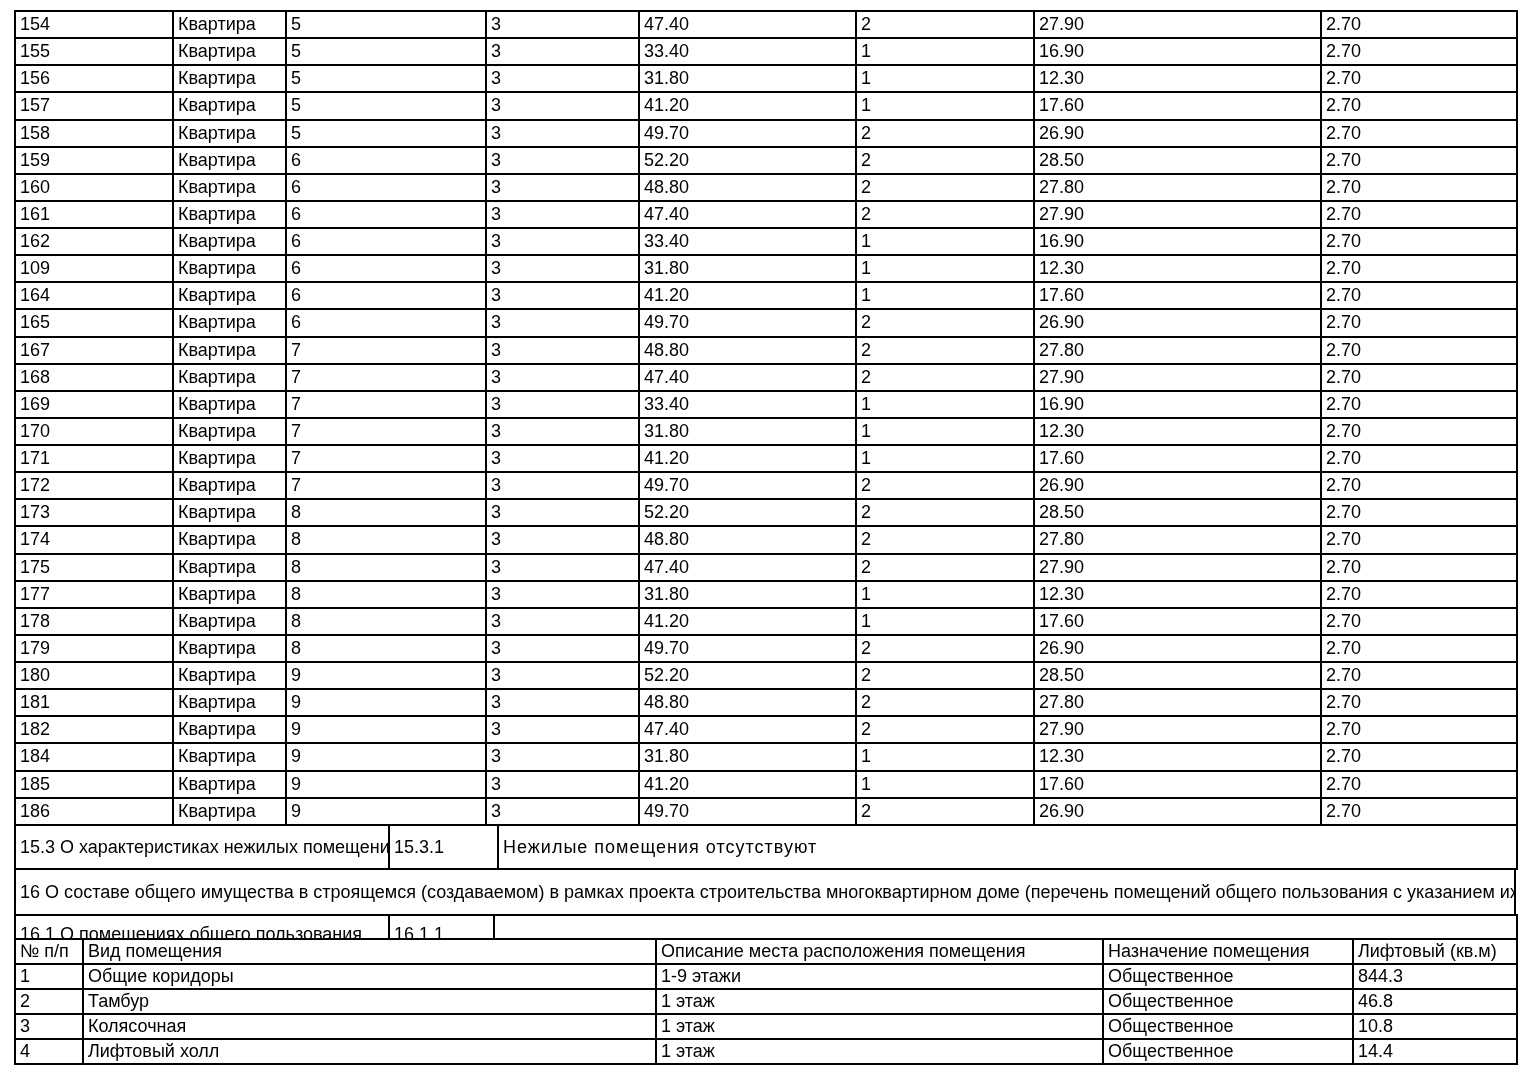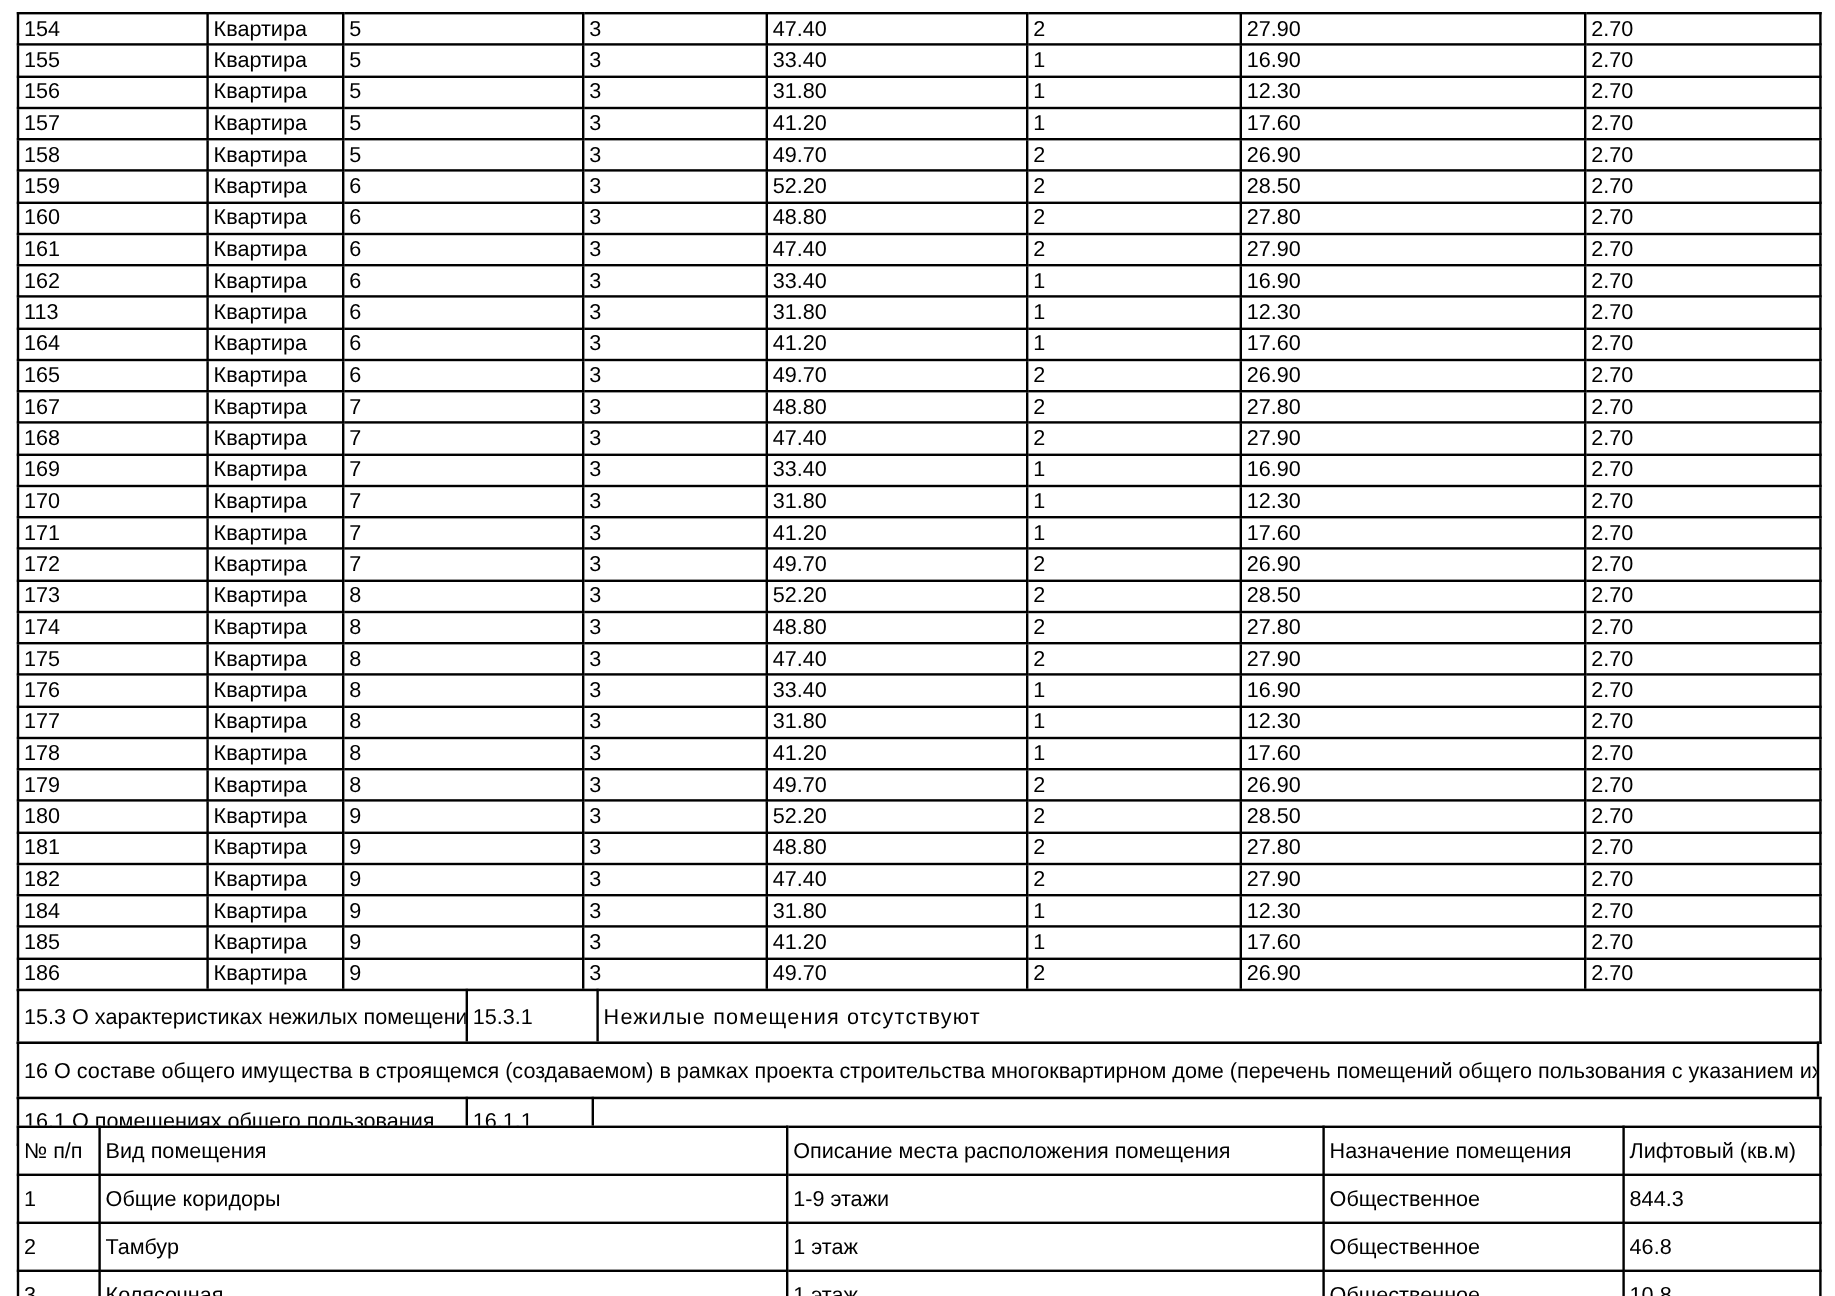--- a/index.html
+++ b/index.html
@@ -21,21 +21,21 @@
     font-size: 18px; font-weight: normal; text-align: left;
     vertical-align: middle; padding: 0 3px 0 4px;
     white-space: nowrap; overflow: hidden;
     color: #000000;
   }
   #apt-table { top: 10px; height: 816px; }
   #sec153-table { top: 824px; height: 46px; }
   #sec16-table { top: 868px; height: 48px; }
   #sec161-table { top: 914px; height: 41px; }
   #common-table { top: 938px; height: 125px; }
-  #common-table tr { height: 40px; }
+  #common-table tr { height: 25px; }
   .wrap { white-space: normal; line-height: 21px; }
   .label-cell { padding-right: 60px; }
   .bold-val { font-weight: bold; letter-spacing: 1px; }
 </style>
 </head>
 <body>
 
 <table class="tbl" id="apt-table">
   <colgroup>
     <col style="width:158px">
@@ -132,21 +132,21 @@
         <td>162</td>
         <td>Квартира</td>
         <td>6</td>
         <td>3</td>
         <td>33.40</td>
         <td>1</td>
         <td>16.90</td>
         <td>2.70</td>
       </tr>
       <tr>
-        <td>113</td>
+        <td>109</td>
         <td>Квартира</td>
         <td>6</td>
         <td>3</td>
         <td>31.80</td>
         <td>1</td>
         <td>12.30</td>
         <td>2.70</td>
       </tr>
       <tr>
         <td>164</td>
@@ -249,30 +249,20 @@
         <td>2.70</td>
       </tr>
       <tr>
         <td>175</td>
         <td>Квартира</td>
         <td>8</td>
         <td>3</td>
         <td>47.40</td>
         <td>2</td>
         <td>27.90</td>
-        <td>2.70</td>
-      </tr>
-      <tr>
-        <td>176</td>
-        <td>Квартира</td>
-        <td>8</td>
-        <td>3</td>
-        <td>33.40</td>
-        <td>1</td>
-        <td>16.90</td>
         <td>2.70</td>
       </tr>
       <tr>
         <td>177</td>
         <td>Квартира</td>
         <td>8</td>
         <td>3</td>
         <td>31.80</td>
         <td>1</td>
         <td>12.30</td>

